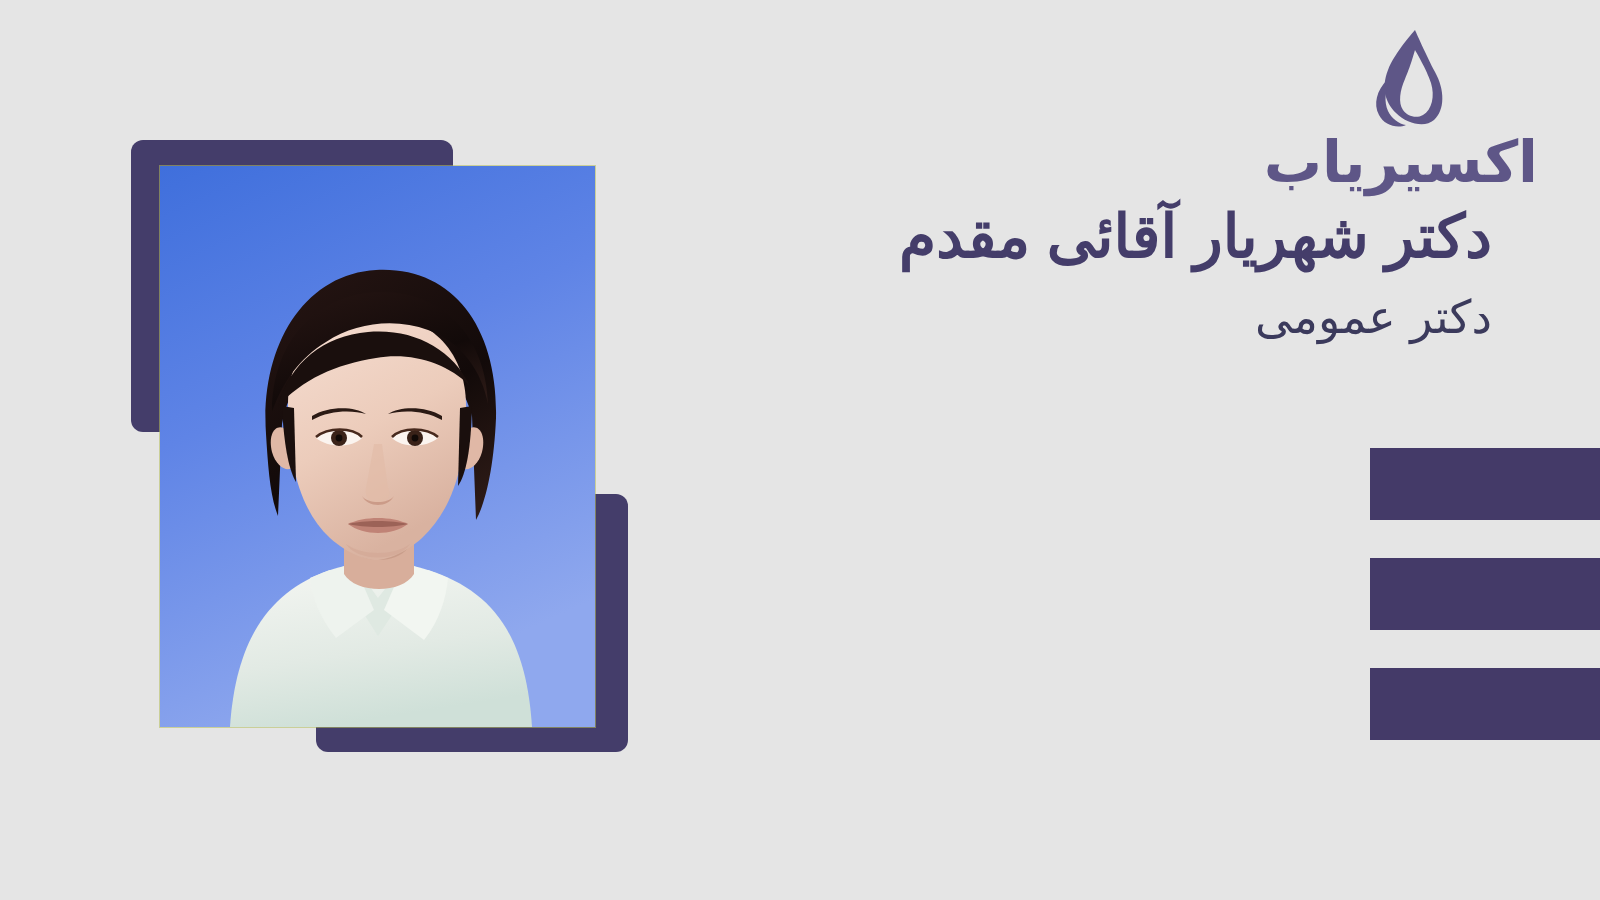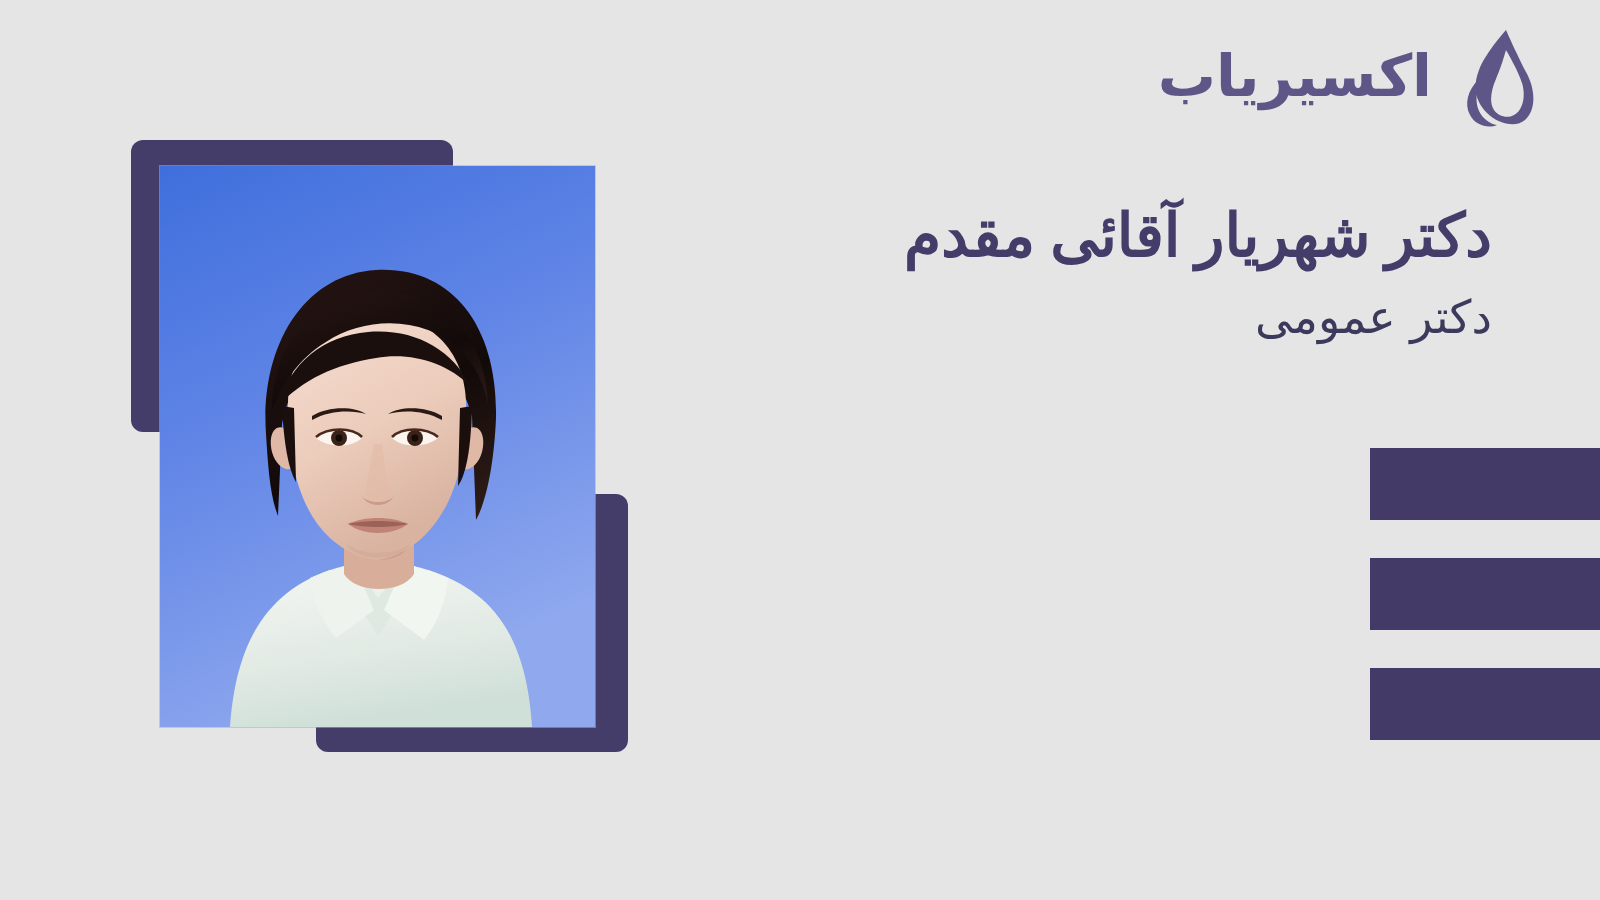--- a/index.html
+++ b/index.html
@@ -21,23 +21,22 @@
     background: #e5e5e5;
     overflow: hidden;
   }
 
   
   .brand {
     position: absolute;
     top: 28px;
     right: 62px;
     display: flex;
-    flex-direction: row;
+    flex-direction: column;
     align-items: center;
-    gap: 14px;
     direction: rtl;
   }
   .brand-mark {
     width: 92px;
     height: 105px;
     display: block;
     flex: 0 0 auto;
   }
   .brand-name {
     font-family: "DejaVu Sans", "Liberation Sans", sans-serif;
@@ -54,21 +53,21 @@
   .headline {
     position: absolute;
     top: 196px;
     right: 108px;
     width: 820px;
     text-align: left;
     direction: rtl;
   }
   .doctor-name {
     margin: 0;
-    font-family: Liberation Serif, serif;
+    font-family: Liberation Sans, sans-serif;
     font-size: 60px;
     font-weight: 700;
     line-height: 1.35;
     color: #443d6a;
     text-align: right;
     white-space: nowrap;
   }
   .doctor-specialty {
     margin: 12px 0 0 0;
     font-family: "DejaVu Serif", "Liberation Serif", serif;

